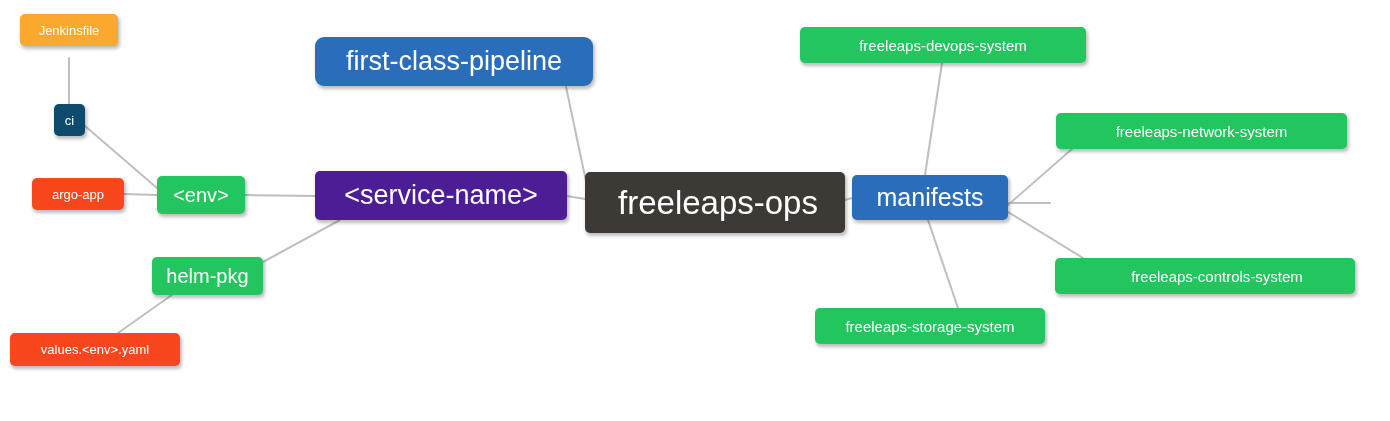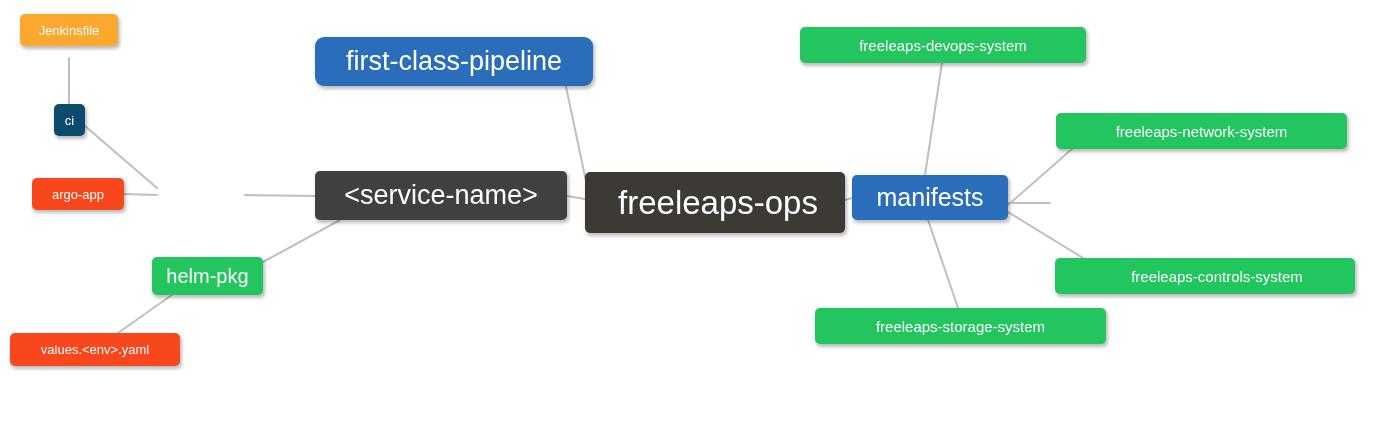--- a/index.html
+++ b/index.html
@@ -74,28 +74,31 @@
     </svg>
 
   <div class="mm-node tier-root" style="left: 585px; top: 172px; width: 260px; height: 61px; background: rgb(61, 57, 53); padding-left: 6px;">
     <span class="mm-label">freeleaps-ops</span>
   </div>
 
   <div class="mm-node tier-l1" style="left: 315px; top: 37px; width: 278px; height: 49px; background: rgb(42, 110, 187); border-radius: 9px;">
     <span class="mm-label">first-class-pipeline</span>
   </div>
 
-  <div class="mm-node tier-l1" style="left: 315px; top: 171px; width: 252px; height: 49px; background: #404040;">
+  <div class="mm-node tier-l1" style="left: 315px; top: 171px; width: 252px; height: 49px; background: #4c1d95;">
     <span class="mm-label">&lt;service-name&gt;</span>
   </div>
 
   <div class="mm-node tier-l1s" style="left: 852px; top: 175px; width: 156px; height: 45px; background: rgb(42, 110, 187);">
     <span class="mm-label">manifests</span>
   </div>
 
+  <div class="mm-node tier-l2" style="left: 157px; top: 176px; width: 88px; height: 38px; background: rgb(34, 197, 94);">
+    <span class="mm-label">&lt;env&gt;</span>
+  </div>
 
   <div class="mm-node tier-l2" style="left: 152px; top: 257px; width: 111px; height: 38px; background: rgb(34, 197, 94);">
     <span class="mm-label">helm-pkg</span>
   </div>
 
   <div class="mm-node tier-l4" style="left: 20px; top: 14px; width: 98px; height: 32px; background: rgb(250, 168, 46);">
     <span class="mm-label">Jenkinsfile</span>
   </div>
 
   <div class="mm-node tier-l4" style="left: 54px; top: 104px; width: 31px; height: 32px; background: #0c4a6e;">
@@ -116,17 +119,17 @@
 
   <div class="mm-node tier-l3" style="left: 1056px; top: 113px; width: 291px; height: 36px; background: rgb(34, 197, 94);">
     <span class="mm-label">freeleaps-network-system</span>
   </div>
 
 
   <div class="mm-node tier-l3" style="left: 1055px; top: 258px; width: 300px; height: 36px; background: rgb(34, 197, 94); padding-left: 24px;">
     <span class="mm-label">freeleaps-controls-system</span>
   </div>
 
-  <div class="mm-node tier-l3" style="left: 815px; top: 308px; width: 291px; height: 36px; background: rgb(34, 197, 94);">
+  <div class="mm-node tier-l3" style="left: 815px; top: 308px; width: 230px; height: 36px; background: rgb(34, 197, 94);">
     <span class="mm-label">freeleaps-storage-system</span>
   </div>
 
 </div>
 
 </body></html>

